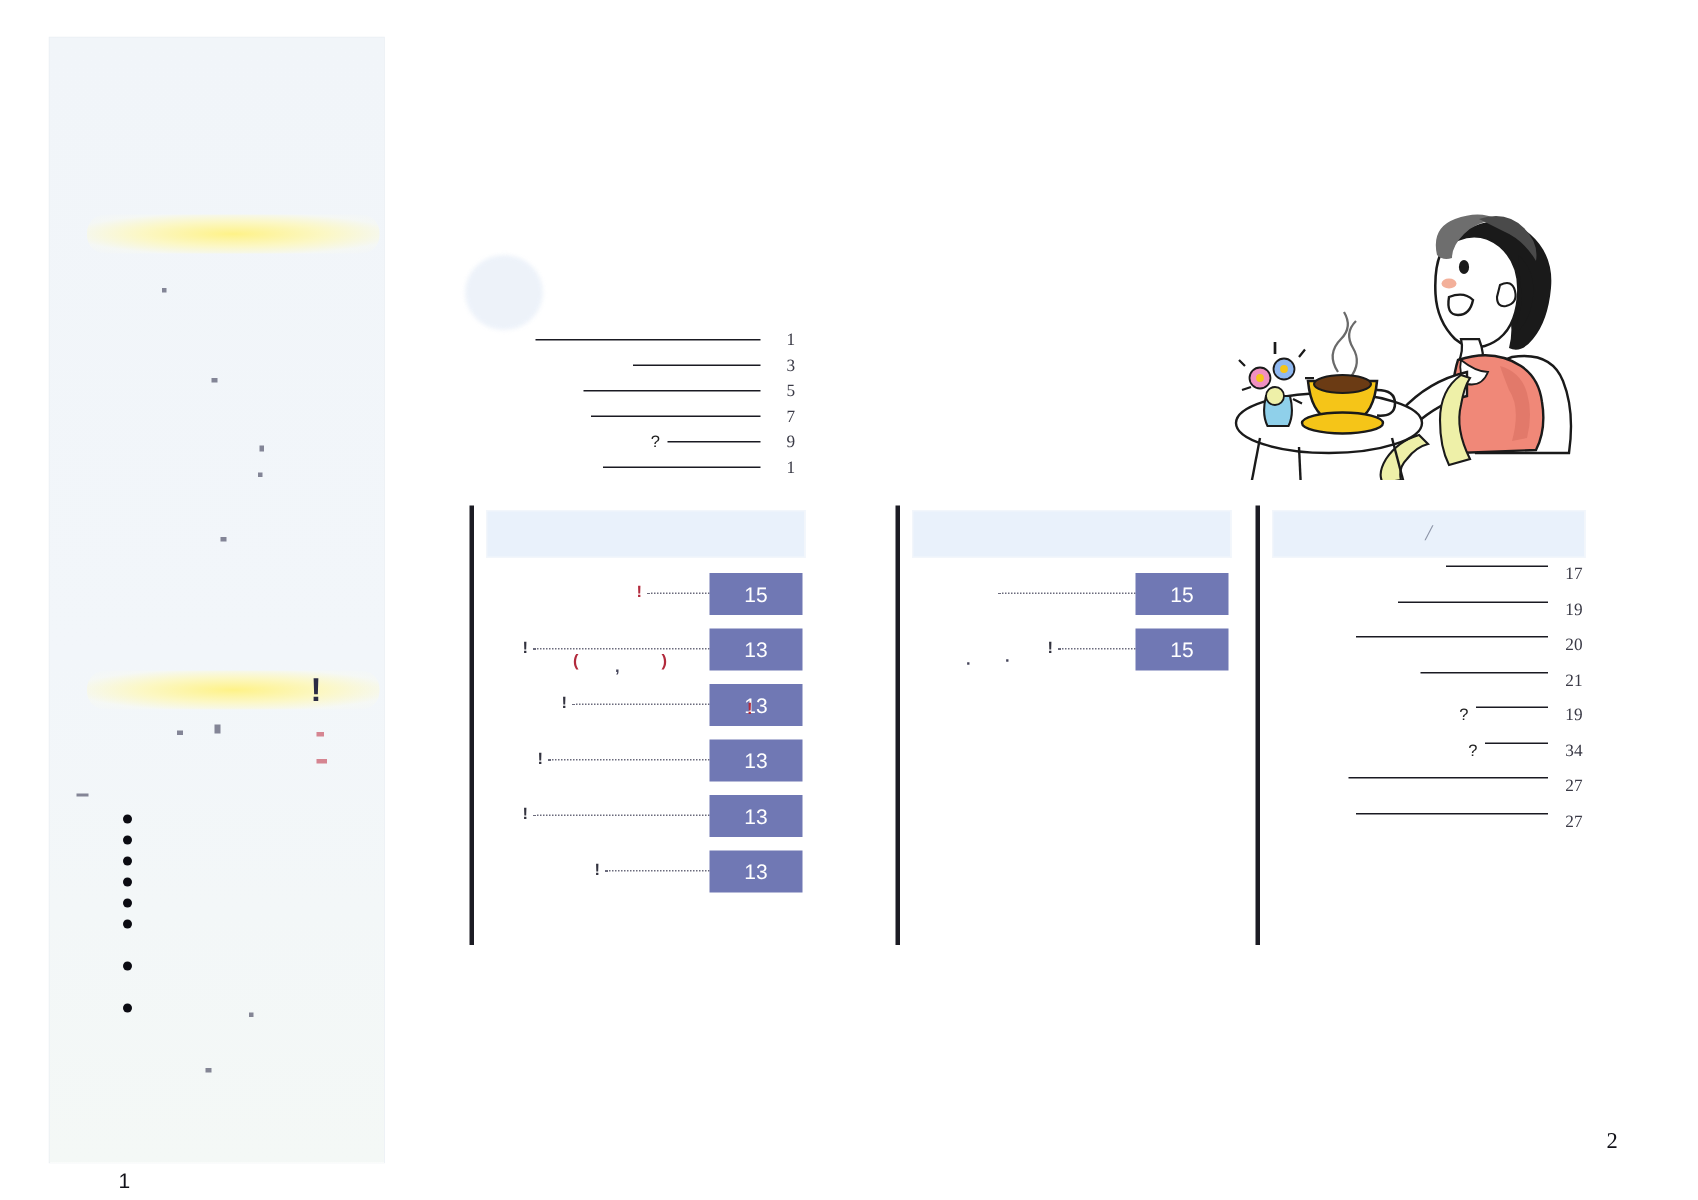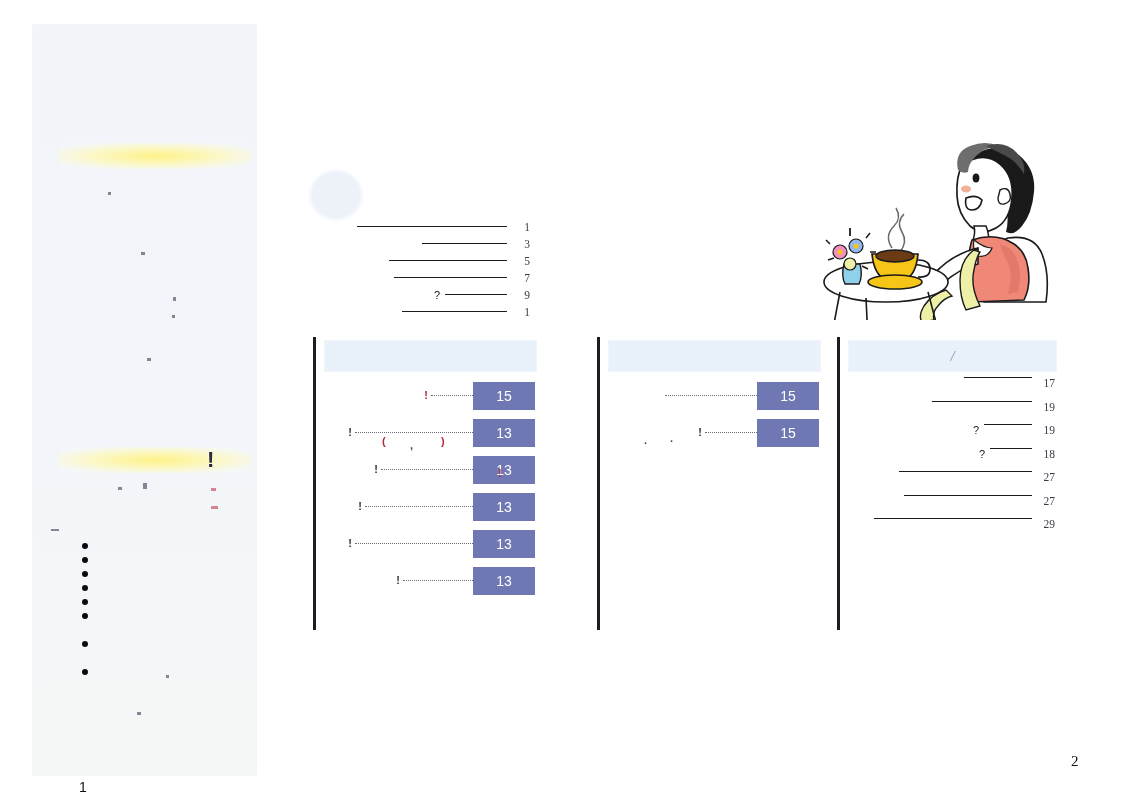--- a/index.html
+++ b/index.html
@@ -356,40 +356,44 @@
         <div class="col-body" style="width: 207px; top: 40px;">
           <div class="entry-plain">
             <div class="redact-line" style="width: 68px;"></div>
             <span class="pg-plain">17</span>
           </div>
           <div class="entry-plain">
             <div class="redact-line" style="width: 100px;"></div>
             <span class="pg-plain">19</span>
           </div>
           <div class="entry-plain">
+            <div class="redact-line" style="width: 128px;"></div>
+            <span class="pg-plain">20</span>
+          </div>
+          <div class="entry-plain">
+            <div class="redact-line" style="width: 85px;"></div>
+            <span class="pg-plain">21</span>
+          </div>
+          <div class="entry-plain">
             <span class="qmark">?</span>
             <div class="redact-line" style="width: 48px;"></div>
             <span class="pg-plain">19</span>
           </div>
           <div class="entry-plain">
             <span class="qmark">?</span>
             <div class="redact-line" style="width: 42px;"></div>
-            <span class="pg-plain">18</span>
+            <span class="pg-plain">34</span>
           </div>
           <div class="entry-plain">
             <div class="redact-line" style="width: 133px;"></div>
             <span class="pg-plain">27</span>
           </div>
           <div class="entry-plain">
             <div class="redact-line" style="width: 128px;"></div>
             <span class="pg-plain">27</span>
-          </div>
-          <div class="entry-plain">
-            <div class="redact-line" style="width: 158px;"></div>
-            <span class="pg-plain">29</span>
           </div>
         </div>
       </div>
     </div>
 
   <div class="cartoon">
     <svg width="250" height="180" viewBox="0 0 250 180" xmlns="http://www.w3.org/2000/svg">
 
       <path d="M208 98 q26 -4 34 16 q8 20 4 48 l-62 0 q-6 -34 6 -50 q8 -11 18 -14 z" fill="#ffffff" stroke="#1a1a1a" stroke-width="1.6"></path>
 

